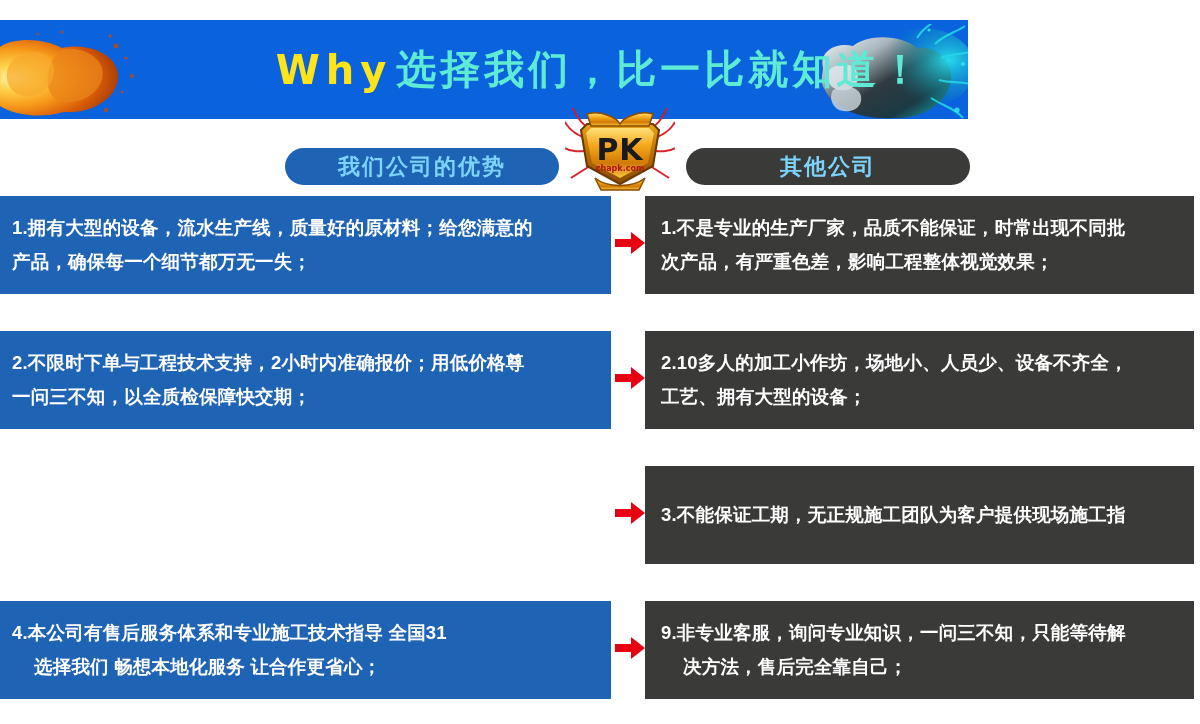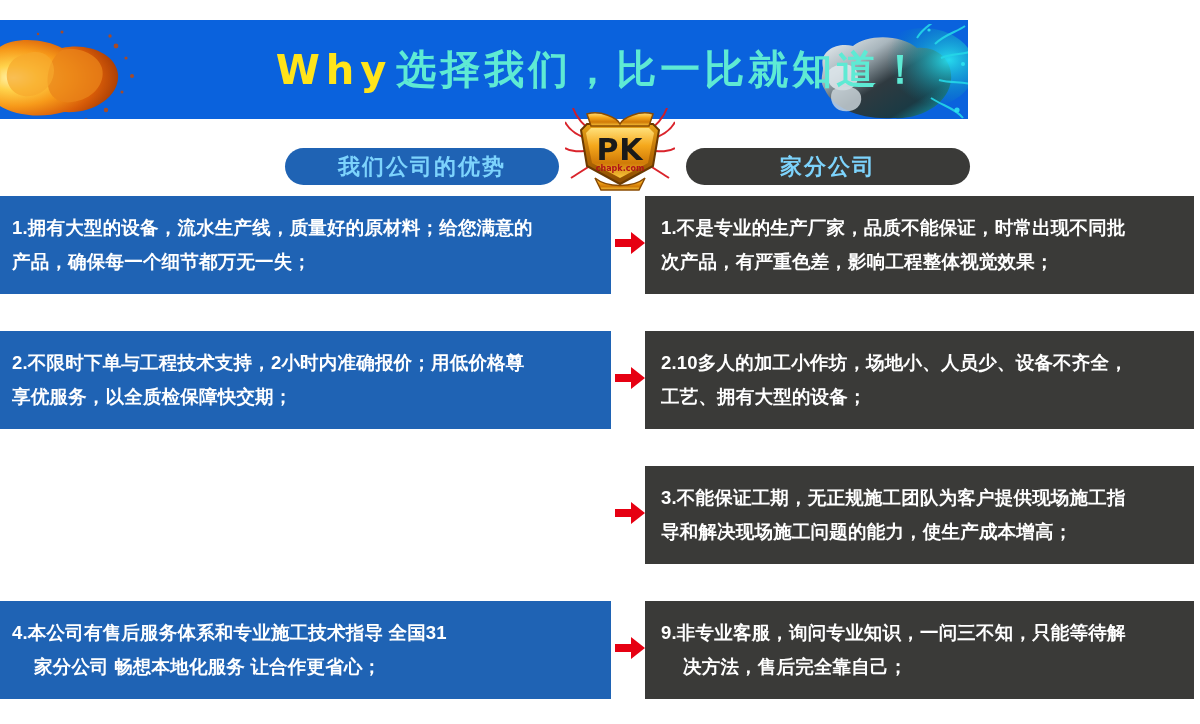--- a/index.html
+++ b/index.html
@@ -249,21 +249,21 @@
       <span class="why">Why</span>
       <span class="rest">选择我们，比一比就知道！</span>
     </div>
   </div>
 
   <div class="pills">
     <div class="pill pill-left">
       <span>我们公司的优势</span>
     </div>
     <div class="pill pill-right">
-      <span>家分公司</span>
+      <span>其他公司</span>
     </div>
   </div>
 
   <svg class="pk-logo" viewBox="0 0 110 84">
     <defs>
       <linearGradient id="pkGold" x1="0" y1="0" x2="0" y2="1">
         <stop offset="0%" stop-color="#ffe07a"></stop>
         <stop offset="35%" stop-color="#f5a81c"></stop>
         <stop offset="70%" stop-color="#d07a07"></stop>
         <stop offset="100%" stop-color="#f7c53c"></stop>
@@ -304,45 +304,44 @@
       </svg>
       <div class="cell cell-right">
         <span class="line line1">1.不是专业的生产厂家，品质不能保证，时常出现不同批</span>
         <span class="line line2">次产品，有严重色差，影响工程整体视觉效果；</span>
       </div>
     </div>
 
     <div class="row">
       <div class="cell cell-left">
         <span class="line line1">2.不限时下单与工程技术支持，2小时内准确报价；用低价格尊</span>
-        <span class="line line2">享优服务，以全质检保障快交期；</span>
+        <span class="line line2">一问三不知，以全质检保障快交期；</span>
       </div>
       <svg class="arrow" viewBox="0 0 30 26">
         <path d="M0 9 L16 9 L16 2 L30 13 L16 24 L16 17 L0 17 Z" fill="#e60012"></path>
       </svg>
       <div class="cell cell-right">
         <span class="line line1">2.10多人的加工小作坊，场地小、人员少、设备不齐全，</span>
         <span class="line line2">工艺、拥有大型的设备；</span>
       </div>
     </div>
 
     <div class="row">
       <svg class="arrow" viewBox="0 0 30 26">
         <path d="M0 9 L16 9 L16 2 L30 13 L16 24 L16 17 L0 17 Z" fill="#e60012"></path>
       </svg>
       <div class="cell cell-right">
         <span class="line line1">3.不能保证工期，无正规施工团队为客户提供现场施工指</span>
-        <span class="line line2">导和解决现场施工问题的能力，使生产成本增高；</span>
       </div>
     </div>
 
     <div class="row row-indent">
       <div class="cell cell-left">
         <span class="line line1">4.本公司有售后服务体系和专业施工技术指导 全国31</span>
-        <span class="line line2">家分公司 畅想本地化服务 让合作更省心；</span>
+        <span class="line line2">选择我们 畅想本地化服务 让合作更省心；</span>
       </div>
       <svg class="arrow" viewBox="0 0 30 26">
         <path d="M0 9 L16 9 L16 2 L30 13 L16 24 L16 17 L0 17 Z" fill="#e60012"></path>
       </svg>
       <div class="cell cell-right">
         <span class="line line1">9.非专业客服，询问专业知识，一问三不知，只能等待解</span>
         <span class="line line2">决方法，售后完全靠自己；</span>
       </div>
     </div>
 

